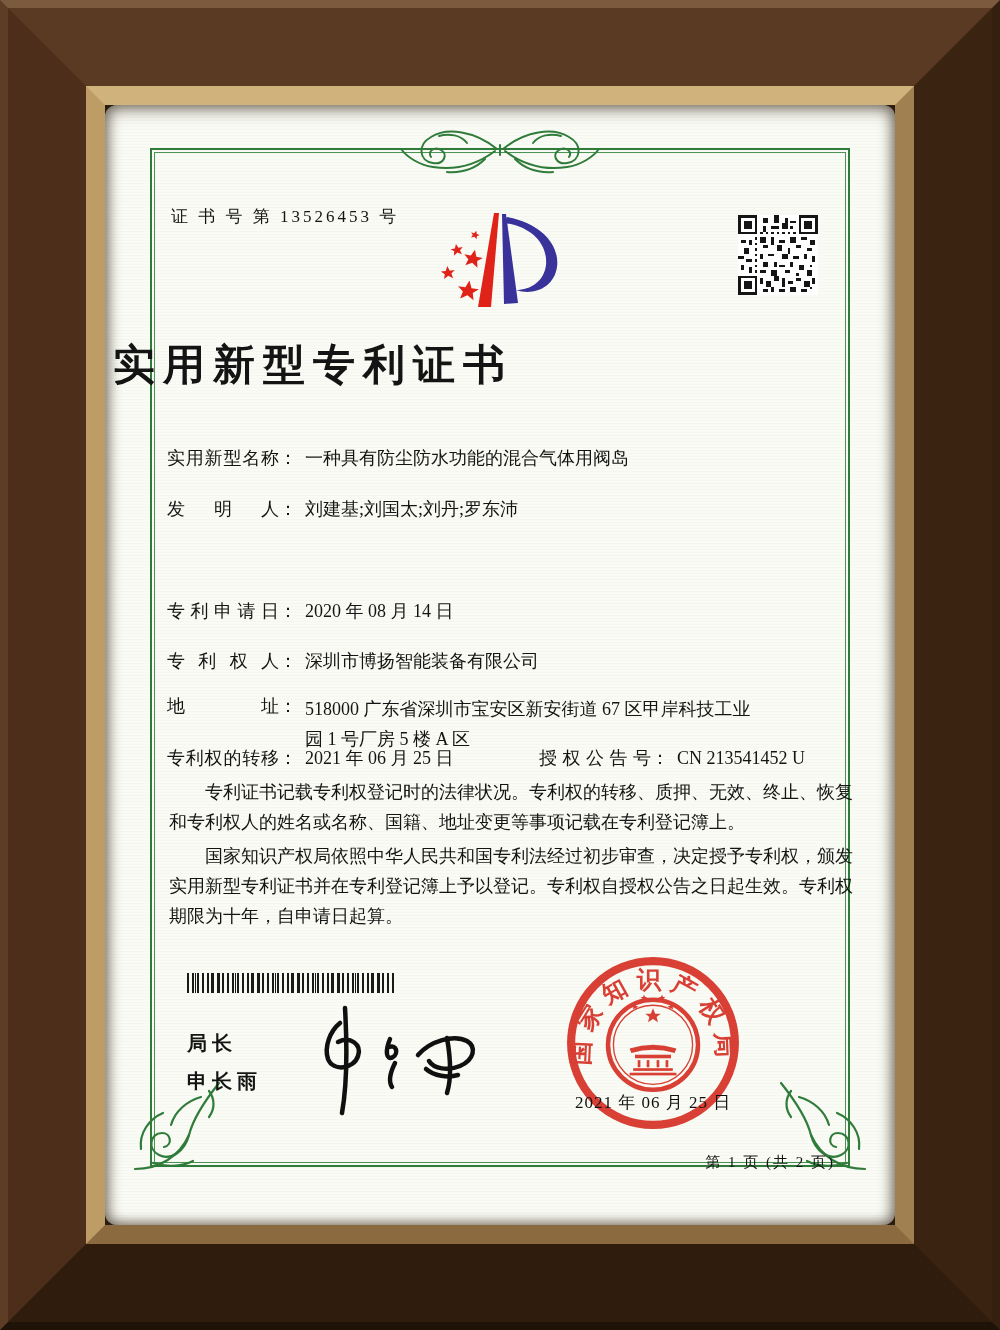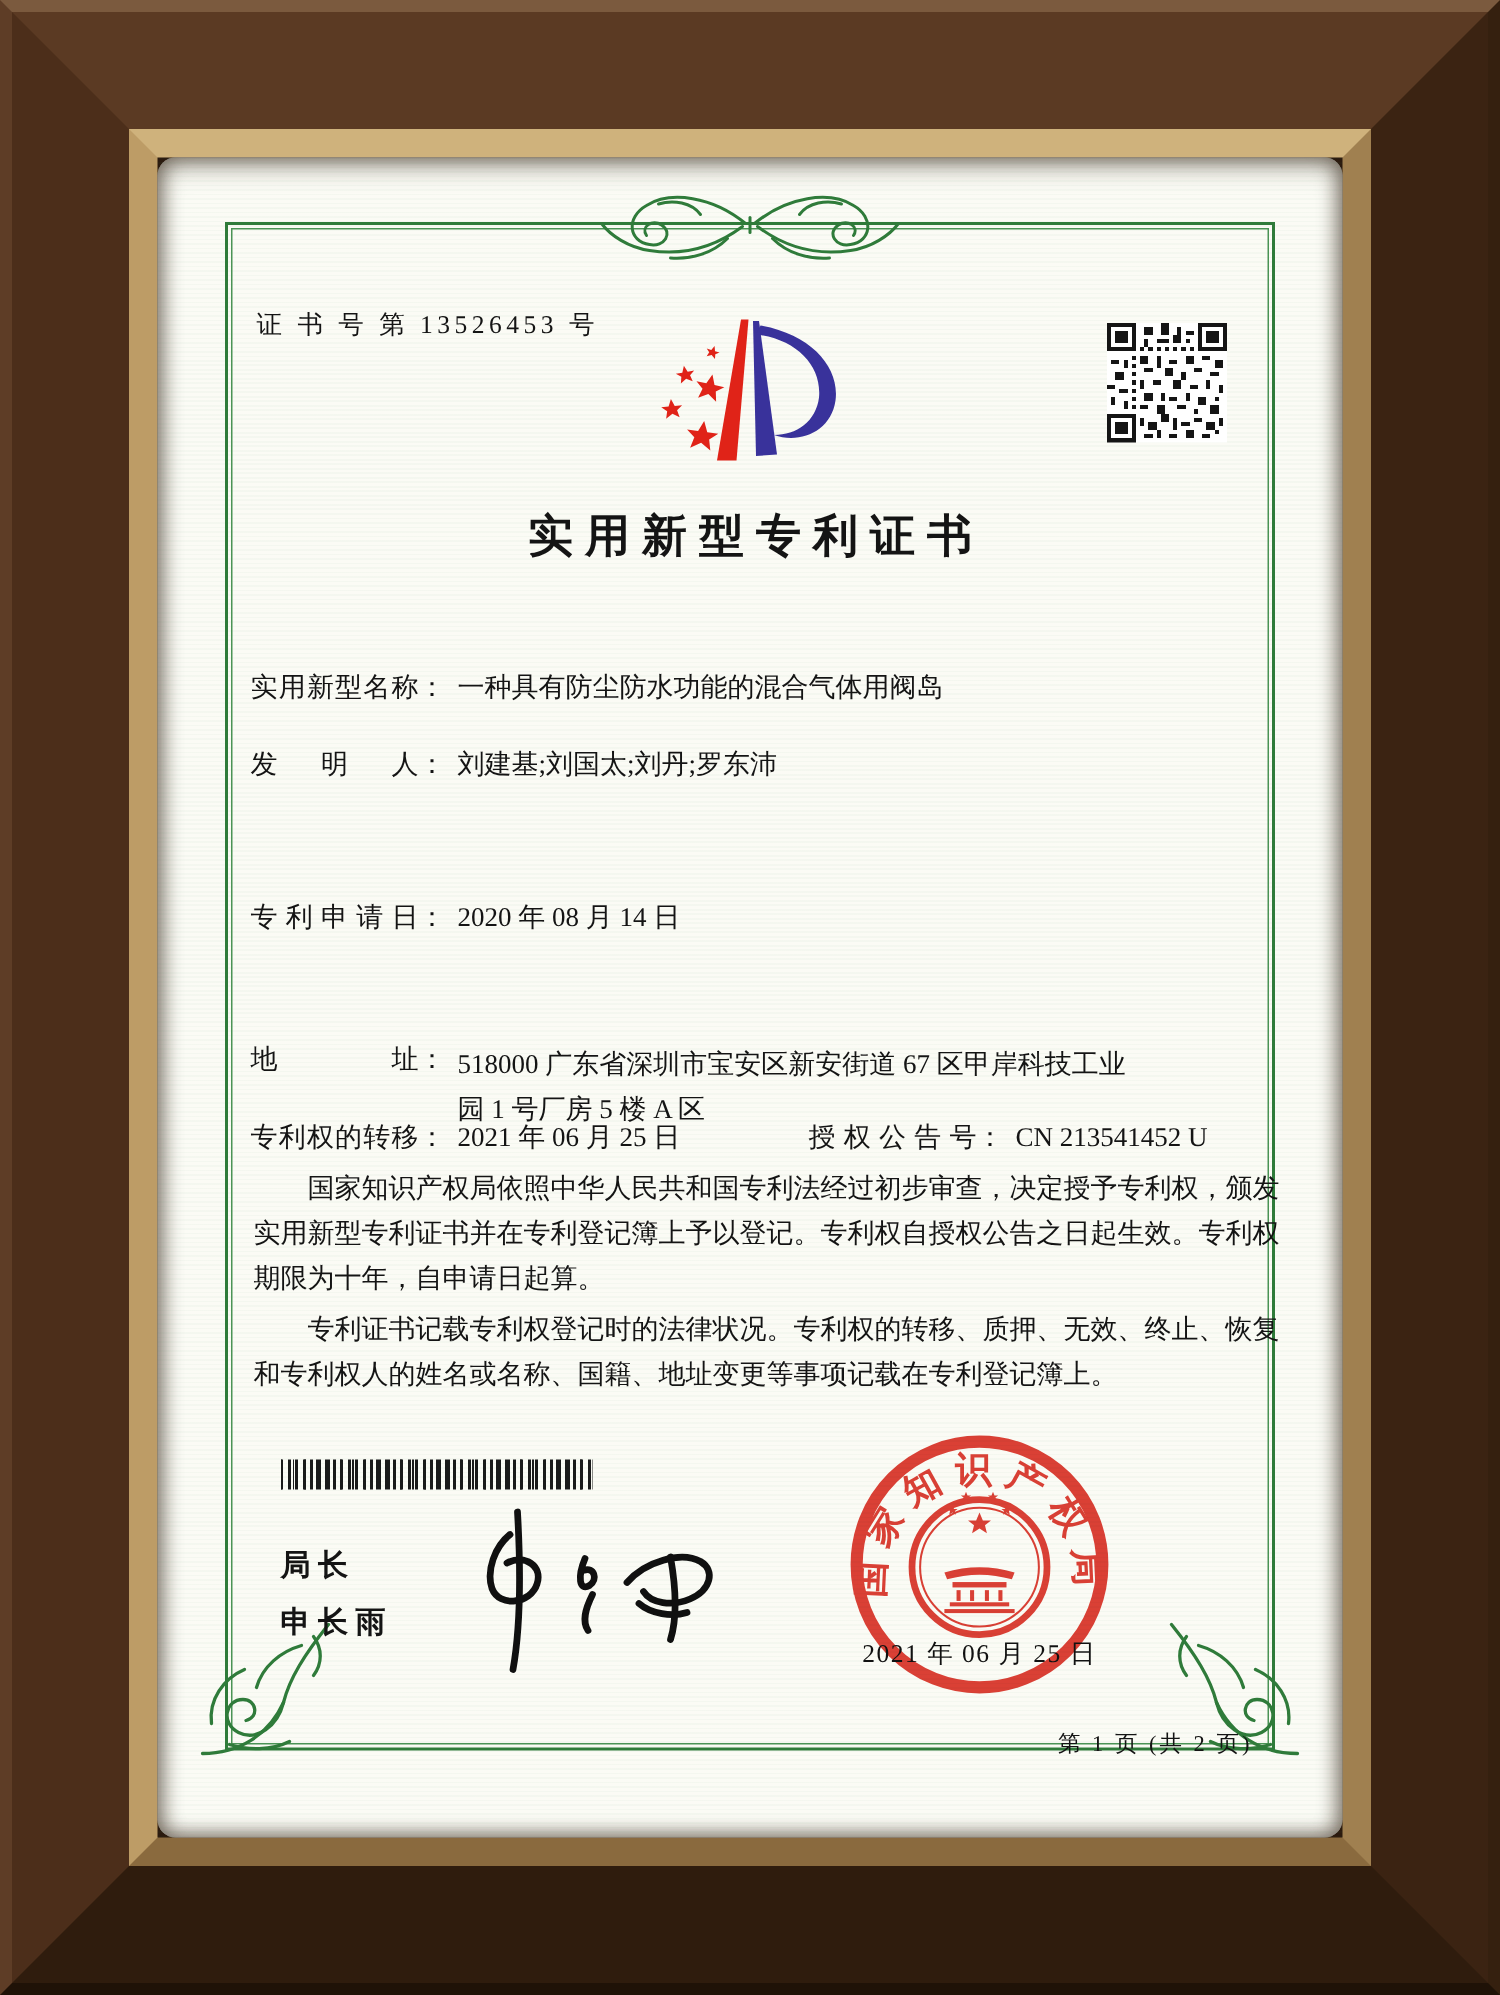--- a/index.html
+++ b/index.html
@@ -19,22 +19,22 @@
   .paper::before{content:"";position:absolute;inset:0;pointer-events:none;
     background:repeating-linear-gradient(0deg, rgba(60,140,90,.035) 0 1px, transparent 1px 3px);}
   .green-border{position:absolute;left:45px;top:43px;right:45px;bottom:58px;
     border:2px solid #2f7b3a;}
   .green-border::after{content:"";position:absolute;inset:2px;border:1px solid #4a9355;}
   .orn{position:absolute;pointer-events:none;}
   
   .cert-no{position:absolute;left:66px;top:100px;font-size:17px;letter-spacing:3px;}
   .logo{position:absolute;left:320px;top:92px;width:165px;height:140px;}
   .qr{position:absolute;left:633px;top:110px;width:80px;height:80px;}
-  .title{position:absolute;left:0;right:0;top:232px;text-align:center;
-    font-size:30px;font-weight:700;letter-spacing:8px;text-indent:8px;}
+  .title{position:absolute;left:0;right:0;top:232px;text-align:left;
+    font-size:42px;font-weight:700;letter-spacing:8px;text-indent:8px;}
   .row{position:absolute;left:62px;font-size:18px;white-space:nowrap;}
   .lbl{display:inline-block;width:112px;text-align:justify;text-align-last:justify;vertical-align:top;}
   .colon{margin-right:8px;}
   .addr{display:inline-block;white-space:normal;width:570px;vertical-align:top;line-height:30px;}
   .grant2{position:absolute;left:372px;top:0;white-space:nowrap;}
   .paras{position:absolute;left:64px;top:672px;width:684px;font-size:18px;line-height:30px;text-align:justify;}
   .paras p{margin:0 0 4px 0;text-indent:36px;}
   .barcode{position:absolute;left:82px;top:868px;width:208px;height:20px;
     background-image:repeating-linear-gradient(90deg,#1a1a1a 0 2px,transparent 2px 5px),
                      repeating-linear-gradient(90deg,#1a1a1a 0 1px,transparent 1px 8px);}
@@ -201,31 +201,34 @@
 
   <div class="row" style="top:341px">
     <span class="lbl">实用新型名称</span><span class="colon">：</span><span class="val">一种具有防尘防水功能的混合气体用阀岛</span>
   </div>
   <div class="row" style="top:392px">
     <span class="lbl">发明人</span><span class="colon">：</span><span class="val">刘建基;刘国太;刘丹;罗东沛</span>
   </div>
   <div class="row" style="top:494px">
     <span class="lbl">专利申请日</span><span class="colon">：</span><span class="val">2020 年 08 月 14 日</span>
   </div>
+  <div class="row" style="top:544px">
+    <span class="lbl">专利权人</span><span class="colon">：</span><span class="val">深圳市博扬智能装备有限公司</span>
+  </div>
   <div class="row" style="top:589px">
     <span class="lbl">地址</span><span class="colon">：</span><span class="addr"><span>518000 广东省深圳市宝安区新安街道 67 区甲岸科技工业</span><br><span>园 1 号厂房 5 楼 A 区</span></span>
   </div>
   <div class="row" style="top:641px">
     <span class="lbl">专利权的转移</span><span class="colon">：</span><span class="val">2021 年 06 月 25 日</span>
     <span class="grant2"><span class="lbl">授权公告号</span><span class="colon">：</span><span class="val">CN 213541452 U</span></span>
   </div>
 
   <div class="paras">
+    <p>专利证书记载专利权登记时的法律状况。专利权的转移、质押、无效、终止、恢复和专利权人的姓名或名称、国籍、地址变更等事项记载在专利登记簿上。</p>
     <p>国家知识产权局依照中华人民共和国专利法经过初步审查，决定授予专利权，颁发实用新型专利证书并在专利登记簿上予以登记。专利权自授权公告之日起生效。专利权期限为十年，自申请日起算。</p>
-    <p>专利证书记载专利权登记时的法律状况。专利权的转移、质押、无效、终止、恢复和专利权人的姓名或名称、国籍、地址变更等事项记载在专利登记簿上。</p>
   </div>
 
   <div class="barcode"></div>
   <div class="signer-title">局长</div>
   <div class="signer-name">申长雨</div>
 
   <svg class="signature" viewBox="0 0 190 118">
     <g fill="none" stroke="#101010" stroke-width="4.5" stroke-linecap="round" stroke-linejoin="round">
       <path d="M40,20 C30,28 24,44 28,56 C33,69 54,66 58,53 C62,41 50,33 38,39"></path>
       <path d="M45,5 C47,40 47,82 42,110"></path>

